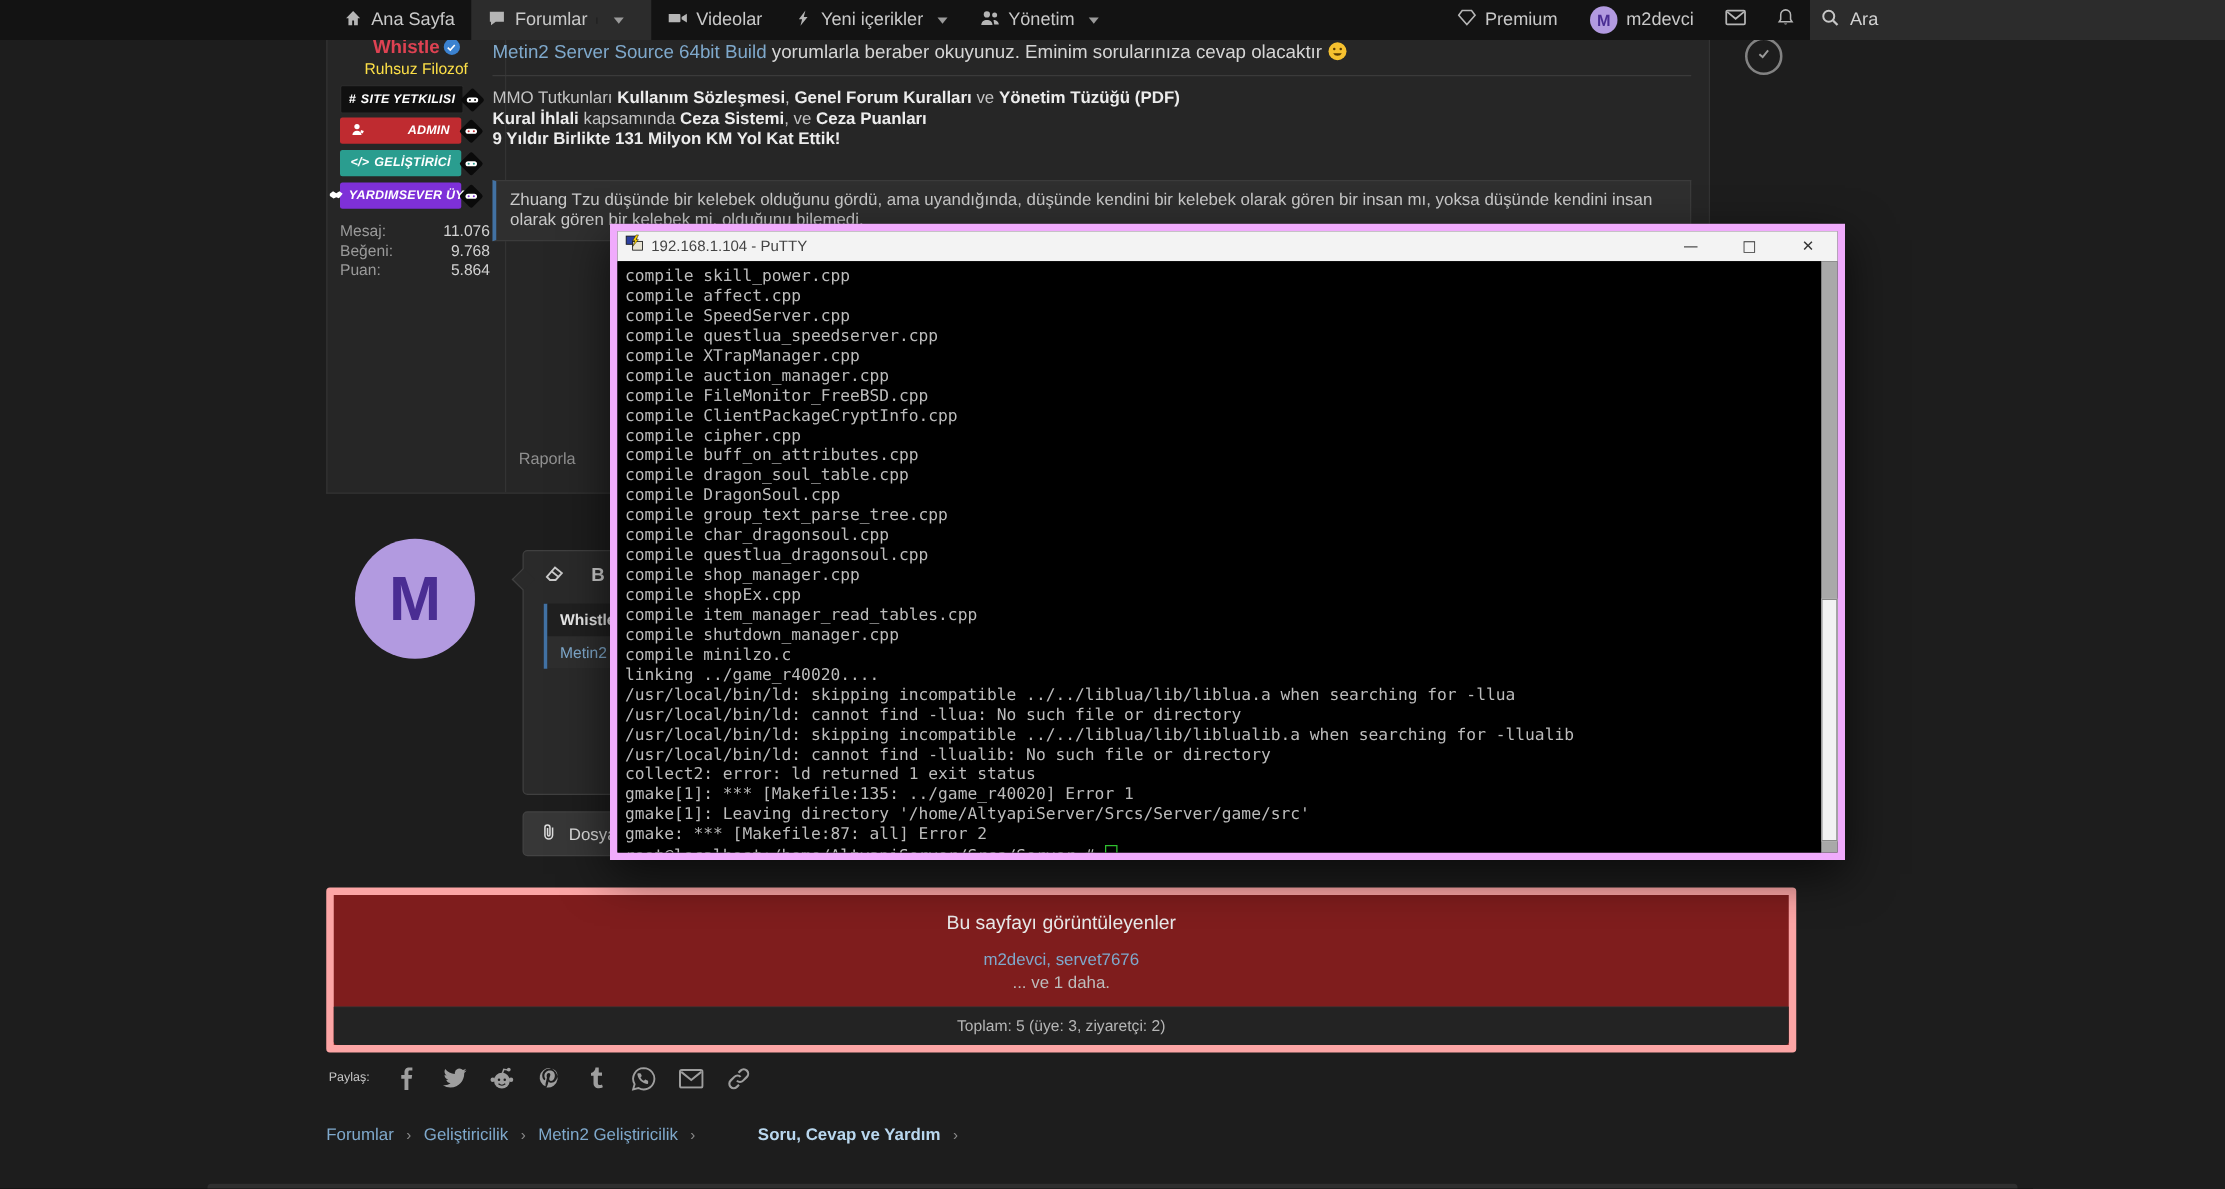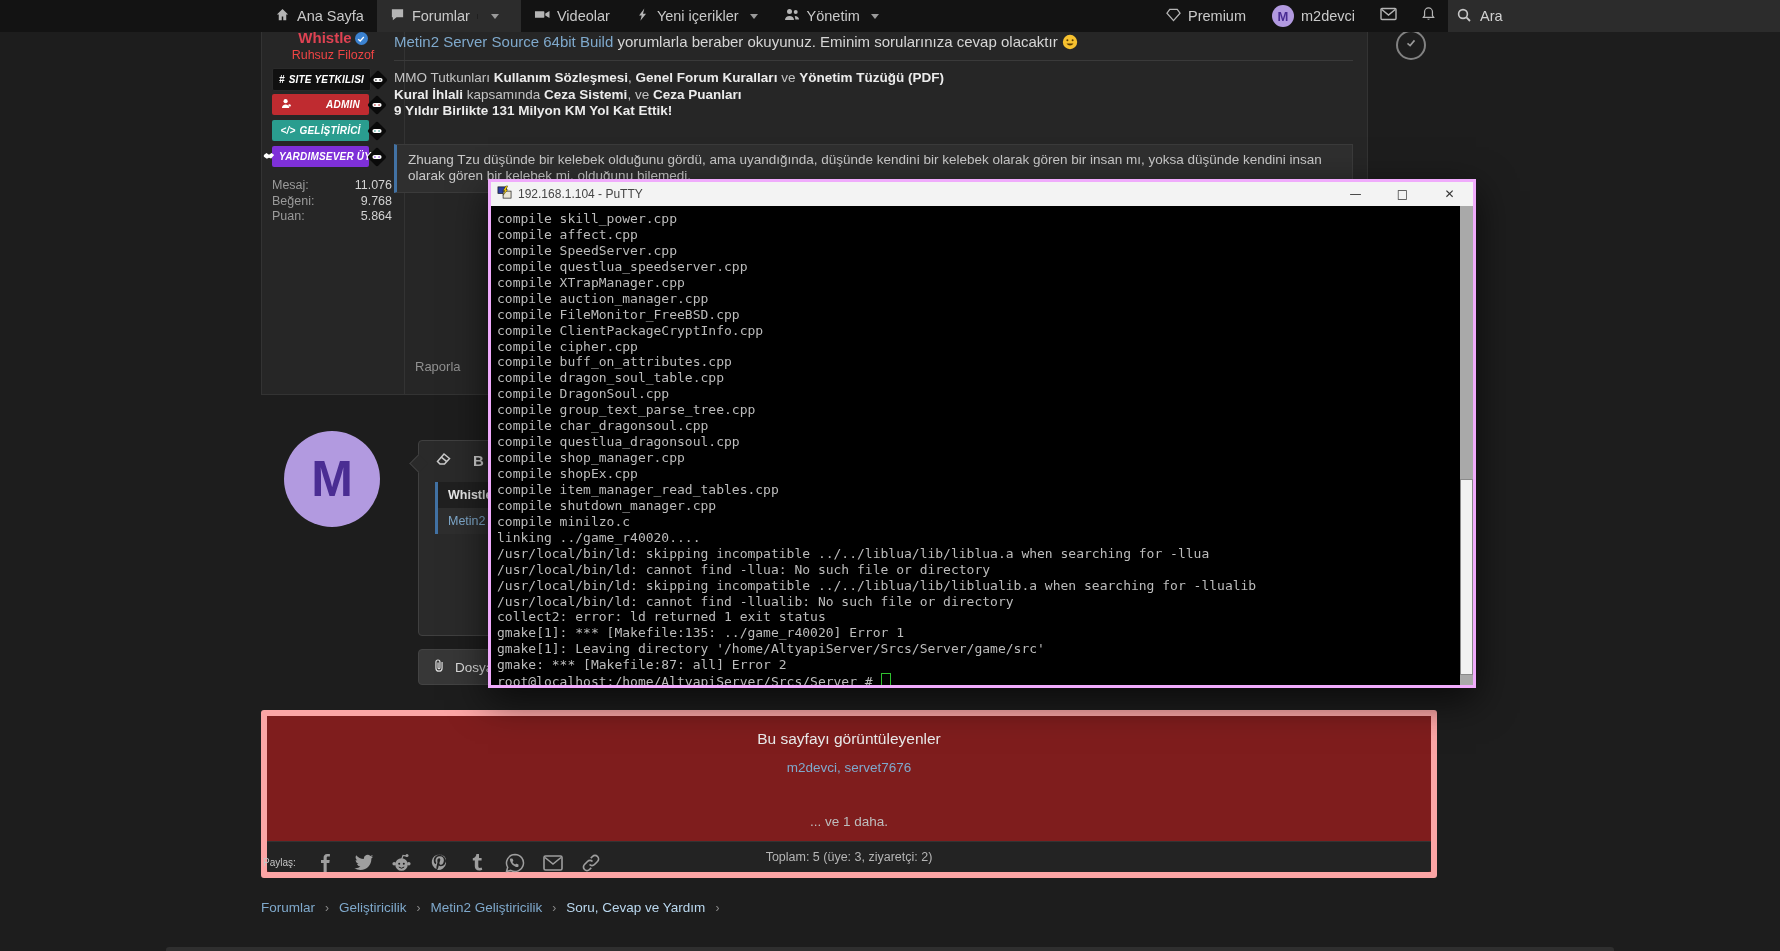--- a/index.html
+++ b/index.html
@@ -23,21 +23,21 @@
   .solved{position:absolute;left:1396px;top:30px;width:26px;height:26px;border:2px solid #828282;border-radius:50%;
           display:flex;align-items:center;justify-content:center;z-index:20;cursor:pointer;}
 
   
   .post-panel{position:absolute;left:261px;top:32px;width:1107px;height:363px;background:#262626;border:1px solid #333;border-top:none;box-sizing:border-box;overflow:hidden;}
   .sidebar{position:absolute;left:0;top:0;width:142px;height:100%;}
   .sidebar-divider{position:absolute;left:142px;top:0;bottom:0;width:1px;background:#333;}
   .author-name{position:absolute;top:-3px;left:0;width:142px;text-align:center;font-size:15px;font-weight:bold;color:#de4252;white-space:nowrap;}
   .verified{display:inline-block;width:13px;height:13px;border-radius:50%;background:#3b82d0;vertical-align:-2px;margin-left:3px;}
   .verified svg{display:block;margin:2.5px auto 0;}
-  .author-title{position:absolute;top:16px;left:0;width:142px;text-align:center;font-size:12.5px;color:#ef4444;}
+  .author-title{position:absolute;top:16px;left:0;width:142px;text-align:center;font-size:12.5px;color:#fde047;}
   .badge{position:absolute;left:10px;width:97px;height:21px;display:flex;align-items:center;justify-content:center;gap:4px;
          color:#fff;font-size:10px;font-weight:bold;font-style:italic;letter-spacing:.2px;white-space:nowrap;border-radius:2px;}
   .badge-tag{position:absolute;right:-17px;top:50%;width:18px;height:18px;transform:translateY(-50%);}
   .badge-tag::before{content:"";position:absolute;left:2px;top:2px;width:14px;height:14px;background:#0a0a0a;transform:rotate(45deg);border-radius:2px;}
   .badge-tag svg{position:absolute;left:4px;top:5px;}
   .b-staff{top:36px;background:#101010;border:1px solid #2a2a2a;}
   .b-admin{top:62px;background:#bf2b30;gap:34px;}
   .b-dev{top:88px;background:#2a9d8f;}
   .b-helper{top:114px;background:#7e30d8;}
   .stats{position:absolute;left:10px;top:146px;width:120px;font-size:12.5px;}
@@ -65,50 +65,50 @@
                   border-left:1px solid #404040;border-bottom:1px solid #404040;transform:rotate(45deg);}
   .editor-toolbar{display:flex;align-items:center;gap:20px;padding:9px 16px 4px;}
   .tool-bold{font-size:15px;font-weight:800;color:#cfcfcf;cursor:pointer;}
   .editor-quote{margin:8px 0 0 16px;width:220px;border-left:3px solid #4272a4;background:#202020;}
   .eq-author{padding:6px 10px;font-size:12.5px;color:#e8e8e8;font-weight:bold;background:#202020;}
   .eq-link{padding:6px 10px;font-size:12.5px;color:#7fa9cc;background:#2e2e2e;cursor:pointer;}
   .attach-bar{position:absolute;left:418px;top:649px;width:950px;height:36px;background:#373737;border:1px solid #434343;
               border-radius:4px;display:flex;align-items:center;gap:9px;padding-left:13px;color:#dcdcdc;font-size:13.5px;z-index:5;box-sizing:border-box;cursor:pointer;}
 
   
-  .putty{position:absolute;left:488px;top:179px;width:988px;height:509px;background:#000;border:3px solid #f0abfc;
+  .putty{position:absolute;left:488px;top:179px;width:988px;height:509px;background:#000;border:6px solid #f0abfc;
          box-shadow:0 12px 36px rgba(0,0,0,.65);z-index:60;box-sizing:border-box;}
   .putty-titlebar{height:24px;background:#f3f3f3;display:flex;align-items:center;padding-left:6px;gap:6px;}
   .putty-title{font-size:12px;color:#444;}
   .putty-controls{margin-left:auto;display:flex;height:100%;}
   .win-btn{width:47px;display:flex;align-items:center;justify-content:center;font-size:12px;color:#333;cursor:pointer;font-family:"DejaVu Sans",sans-serif;}
   .putty-body{position:absolute;top:24px;left:0;right:13px;bottom:0;background:#000;padding:5px 0 0 6px;overflow:hidden;}
   .term{margin:0;font-family:"DejaVu Sans Mono",monospace;font-size:13px;line-height:15.93px;color:#bcbcbc;white-space:pre;}
   .prompt-line{font-family:"DejaVu Sans Mono",monospace;font-size:13px;line-height:15.93px;color:#bcbcbc;white-space:pre;}
   .cursor{display:inline-block;width:8px;height:13px;border:1px solid #2fbf2f;vertical-align:-2px;}
   .putty-scrollbar{position:absolute;top:24px;right:0;width:13px;bottom:0;background:#a9a9a9;}
   .putty-thumb{position:absolute;left:0;right:0;top:57%;height:41%;background:#f2f2f2;border:1px solid #8a8a8a;box-sizing:border-box;cursor:pointer;}
 
   
   .viewers{position:absolute;left:261px;top:710px;width:1176px;background:#7f1d1d;border:6px solid #fca5a5;border-radius:3px;box-sizing:border-box;text-align:center;}
   .viewers-header{padding:14px 16px 12px;font-size:15.5px;color:#e9e9e9;}
   .viewers-names{padding:0 16px;font-size:13.5px;color:#7fa9cc;}
   .viewers-names .vlink{cursor:pointer;}
-  .viewers-more{padding:3px 16px 12px;font-size:13.5px;color:#bdbdbd;margin-top:36px;}
+  .viewers-more{padding:3px 16px 12px;font-size:13.5px;color:#bdbdbd;}
   .viewers-footer{border-top:1px solid #333;background:#232323;padding:8px 16px;font-size:12.5px;color:#b5b5b5;border-radius:0 0 3px 3px;}
 
   
   .share{position:absolute;left:263px;top:852px;display:flex;align-items:center;gap:17px;}
   .share-label{color:#c6c6c6;font-size:10px;margin-right:2px;}
   .share-icon{width:21px;height:21px;display:flex;align-items:center;justify-content:center;cursor:pointer;}
 
   
   .breadcrumb{position:absolute;left:261px;top:900px;display:flex;align-items:center;gap:10px;font-size:13.5px;}
   .crumb{color:#7fa9cc;cursor:pointer;white-space:nowrap;}
-  .crumb.last{font-weight:normal;color:#b9d7ee;}
+  .crumb.last{font-weight:bold;color:#b9d7ee;margin-left:40px;}
   .crumb-sep{color:#8a8a8a;font-size:12px;}
 
   .bottom-strip{position:absolute;left:166px;width:1448px;bottom:0;height:4px;background:#2f2f2f;border-radius:3px 3px 0 0;}
 </style>
 </head>
 <body>
 
 <div class="screen">
 
   <div class="topnav">

